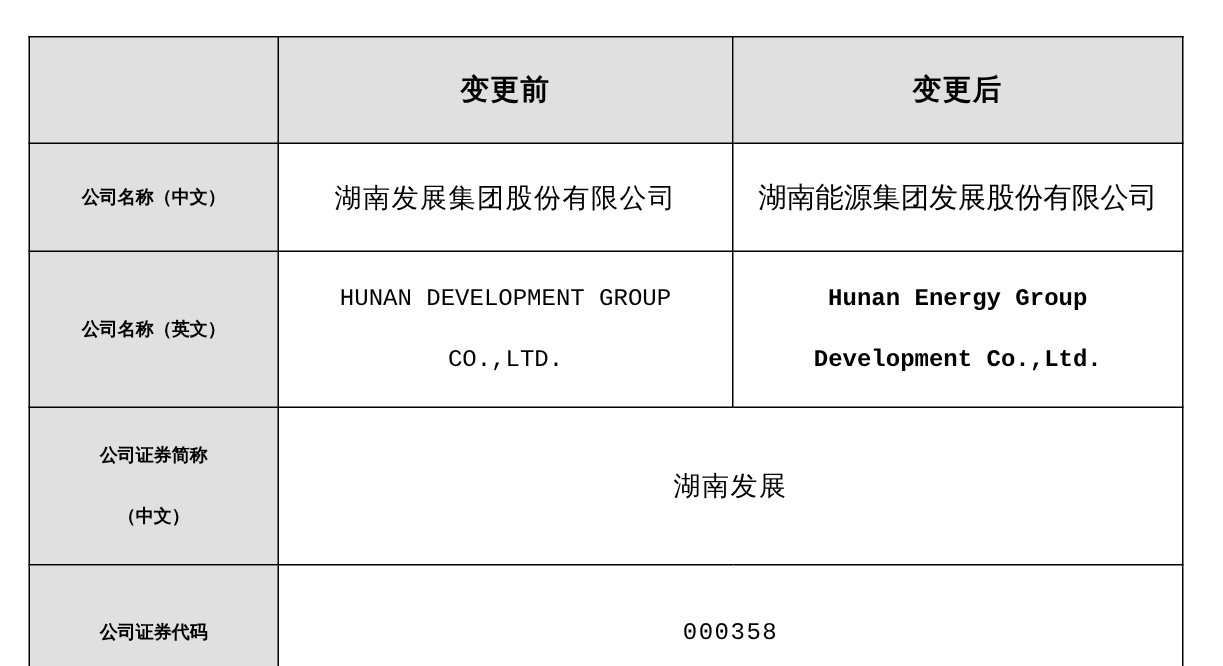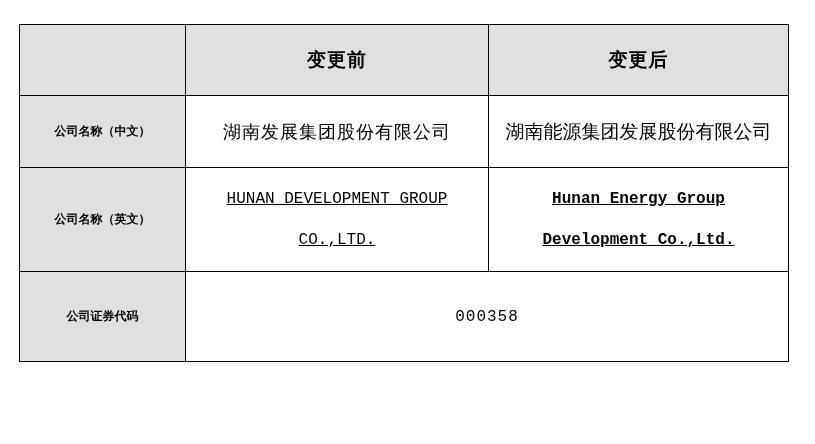--- a/index.html
+++ b/index.html
@@ -46,21 +46,20 @@
     font-size: 18px;
     letter-spacing: 1px;
   }
   .cn-bold {
     font-weight: normal;
     font-size: 19px;
   }
   .en {
     font-family: "Liberation Mono", "DejaVu Sans Mono", monospace;
     font-size: 16px;
-    text-decoration: underline;
   }
   .en-bold {
     font-weight: bold;
   }
   .line { line-height: 41px; }
   .num {
     font-family: "Liberation Mono", "DejaVu Sans Mono", monospace;
     font-size: 16px;
     letter-spacing: 1px;
   }
@@ -93,19 +92,26 @@
     <td class="white en">
       <div class="line">HUNAN DEVELOPMENT GROUP</div>
       <div class="line">CO.,LTD.</div>
     </td>
     <td class="white en en-bold">
       <div class="line">Hunan Energy Group</div>
       <div class="line">Development Co.,Ltd.</div>
     </td>
   </tr>
 
+  <tr class="r-abbr">
+    <td class="gray label">
+      <div class="line">公司证券简称</div>
+      <div class="line">（中文）</div>
+    </td>
+    <td class="white cn-regular" colspan="2">湖南发展</td>
+  </tr>
 
   <tr class="r-code">
     <td class="gray label">公司证券代码</td>
     <td class="white num" colspan="2">000358</td>
   </tr>
 </tbody>
   </table>
 
 </body></html>

